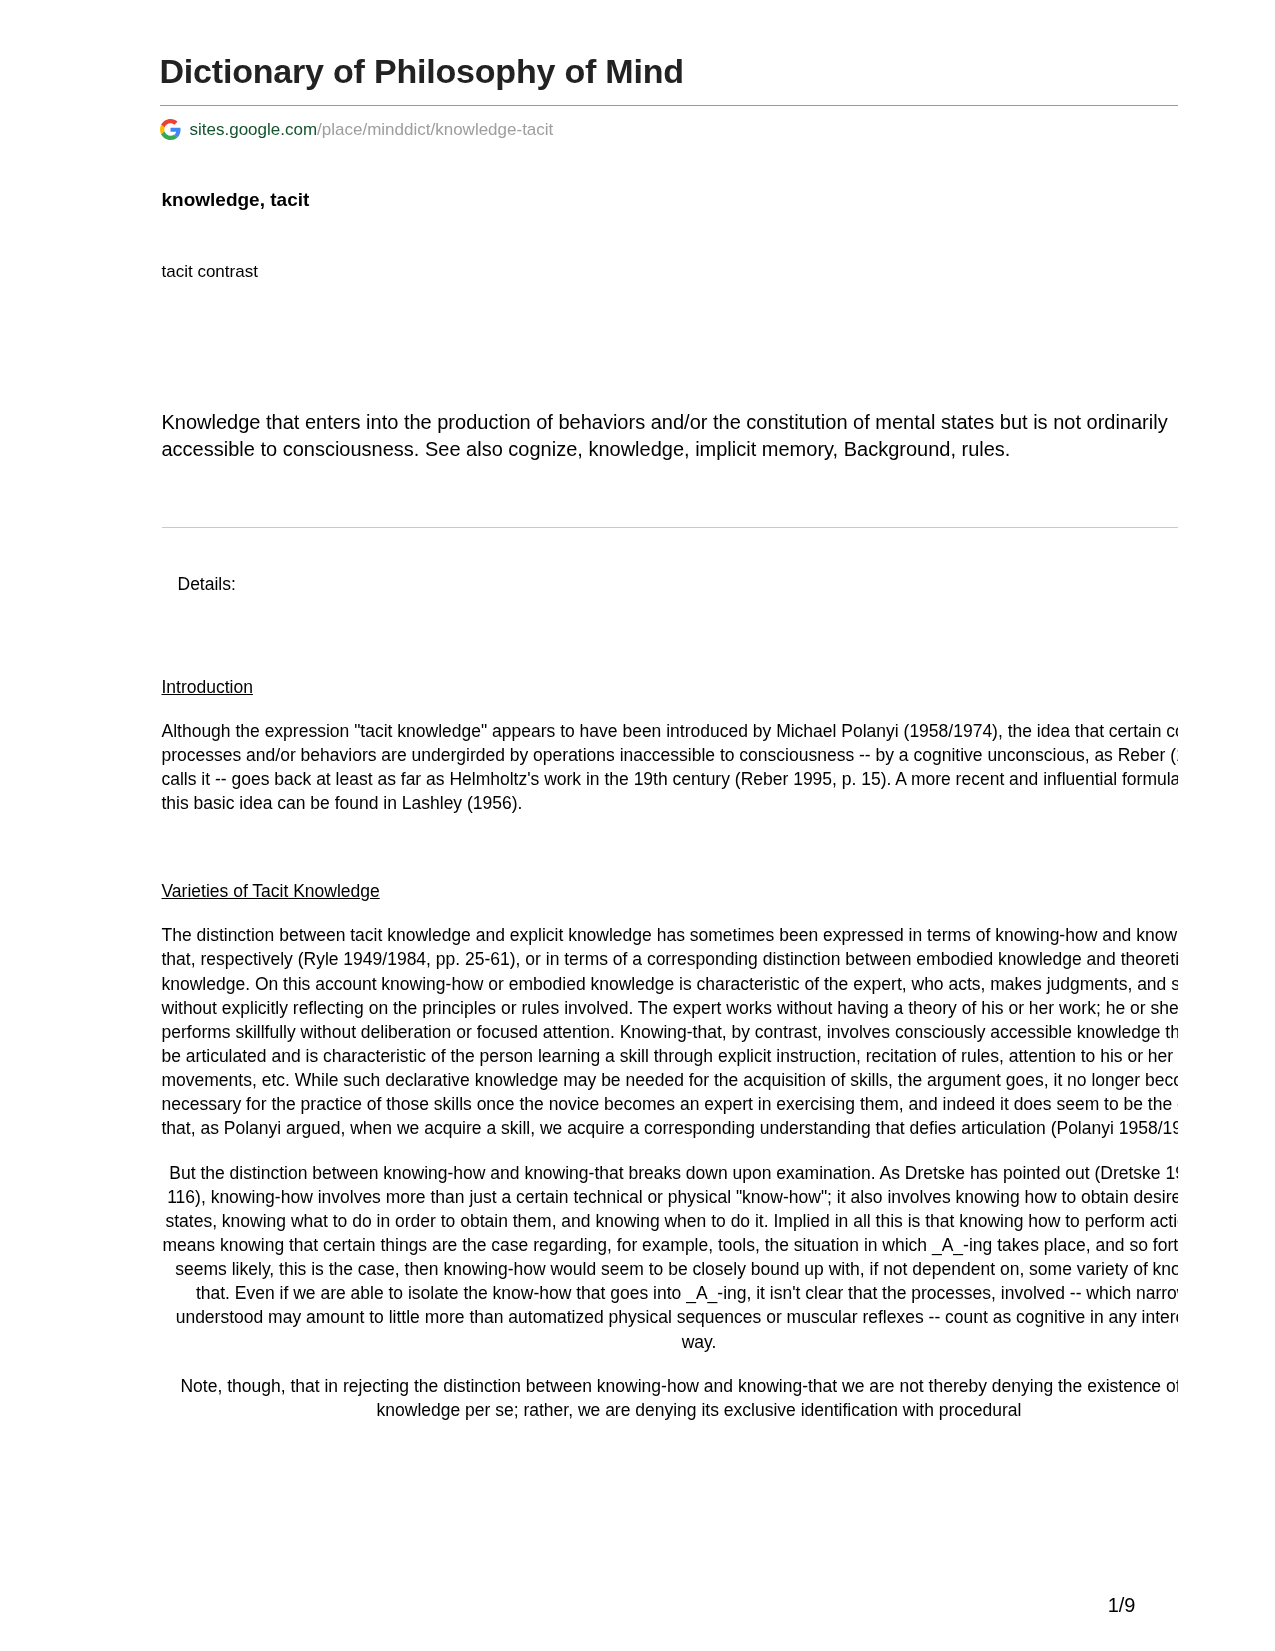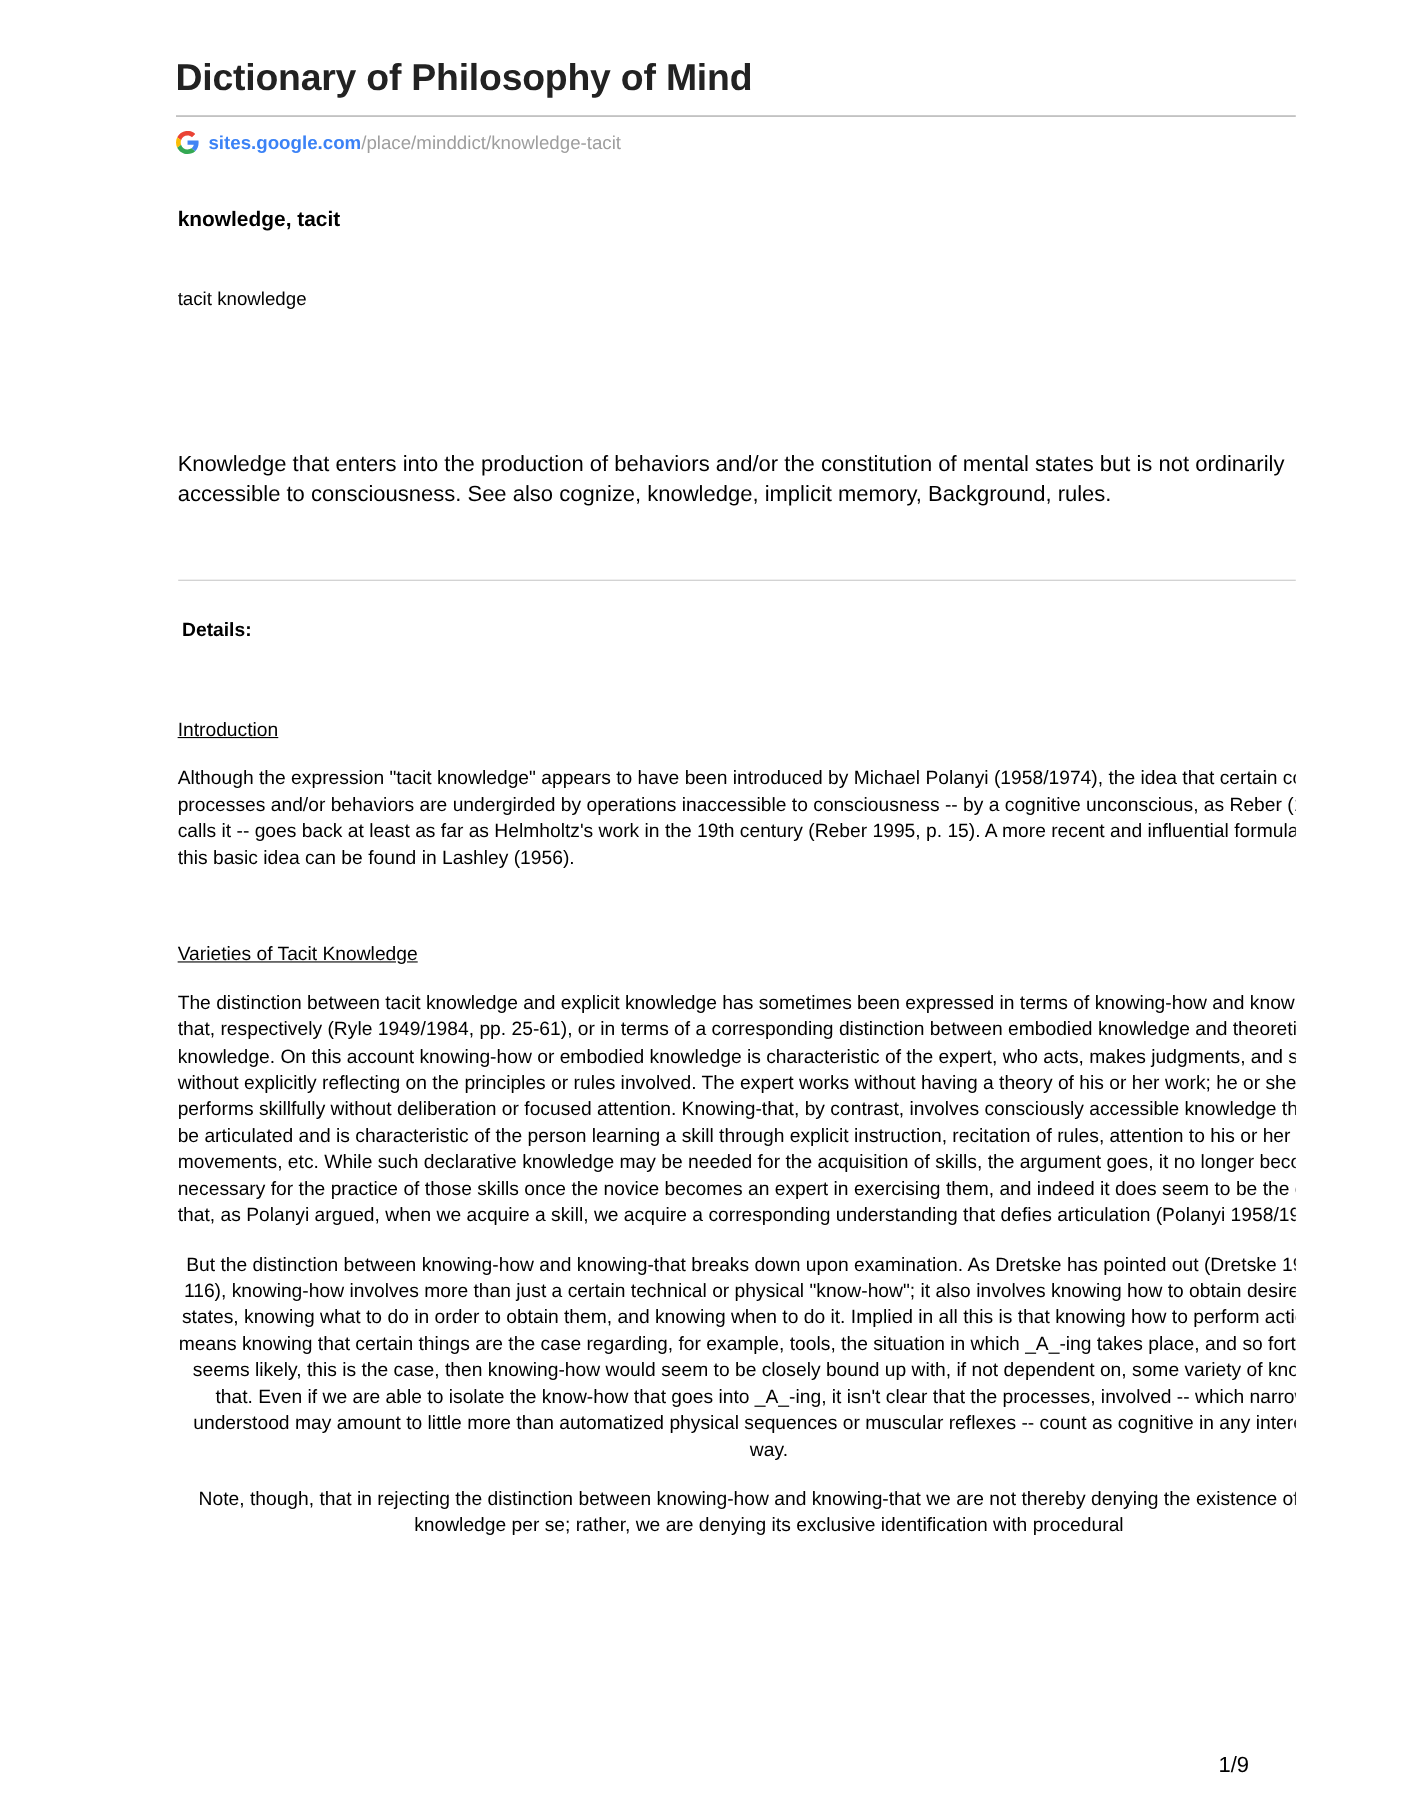--- a/index.html
+++ b/index.html
@@ -51,22 +51,22 @@
     line-height: 1;
   }
   .g-logo {
     width: 21px;
     height: 21px;
     margin-right: 9px;
     flex: 0 0 auto;
     display: block;
   }
   .url-host {
-    font-weight: bold;
-    color: #3b82f6;
+    font-weight: normal;
+    color: #14532d;
   }
   .url-path {
     color: #9e9e9e;
   }
 
   
   .content {
     position: absolute;
     left: 64px;
     top: 188px;
@@ -95,22 +95,22 @@
     width: 1075px;
   }
   .section-rule {
     border-top: 1px solid #c9c9c9;
     margin: 64px 0 0 0;
     width: 1068px;
     height: 0;
   }
   .details-label {
     font-size: 17.5px;
-    font-weight: bold;
-    margin: 4px;
+    font-weight: normal;
+    margin: 16px;
     padding: 30px 0 0 0;
   }
   .sub-head {
     font-size: 17.5px;
     text-decoration: underline;
     margin: 0;
     padding: 66px 0 0 0;
     display: inline-block;
   }
   .sub-head-wrap {
@@ -157,21 +157,21 @@
       </svg>
       <span class="url-host">sites.google.com</span>
         <span class="url-path">/place/minddict/knowledge-tacit</span>
     </div>
   </div>
 
   <div class="content">
 
     <div class="entry-title">knowledge, tacit</div>
 
-    <div class="entry-alt">tacit knowledge</div>
+    <div class="entry-alt">tacit contrast</div>
 
     <div class="definition">Knowledge that enters into the production of behaviors and/or the constitution of mental states but is not ordinarily accessible to consciousness. See also cognize, knowledge, implicit memory, Background, rules.</div>
 
     <div class="section-rule"></div>
 
     <div class="details-label">Details:</div>
 
     <div class="sub-head-wrap">
       <div class="sub-head">Introduction</div>
       <div class="body-para">Although the expression "tacit knowledge" appears to have been introduced by Michael Polanyi (1958/1974), the idea that certain cognitive processes and/or behaviors are undergirded by operations inaccessible to consciousness -- by a cognitive unconscious, as Reber (1995) calls it -- goes back at least as far as Helmholtz's work in the 19th century (Reber 1995, p. 15). A more recent and influential formulation of this basic idea can be found in Lashley (1956).</div>

